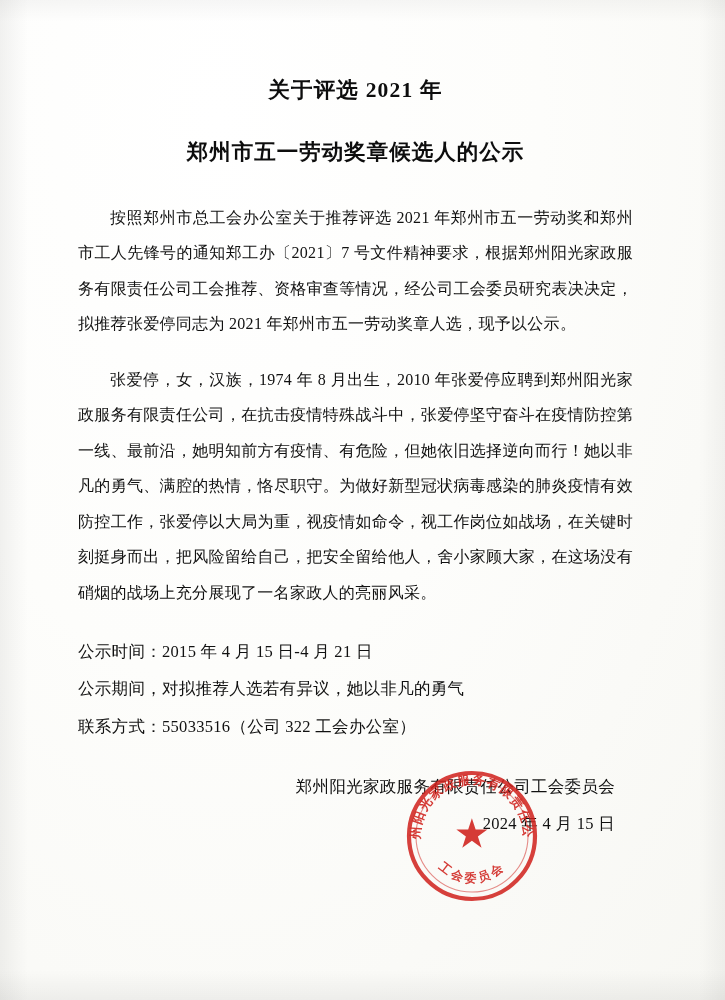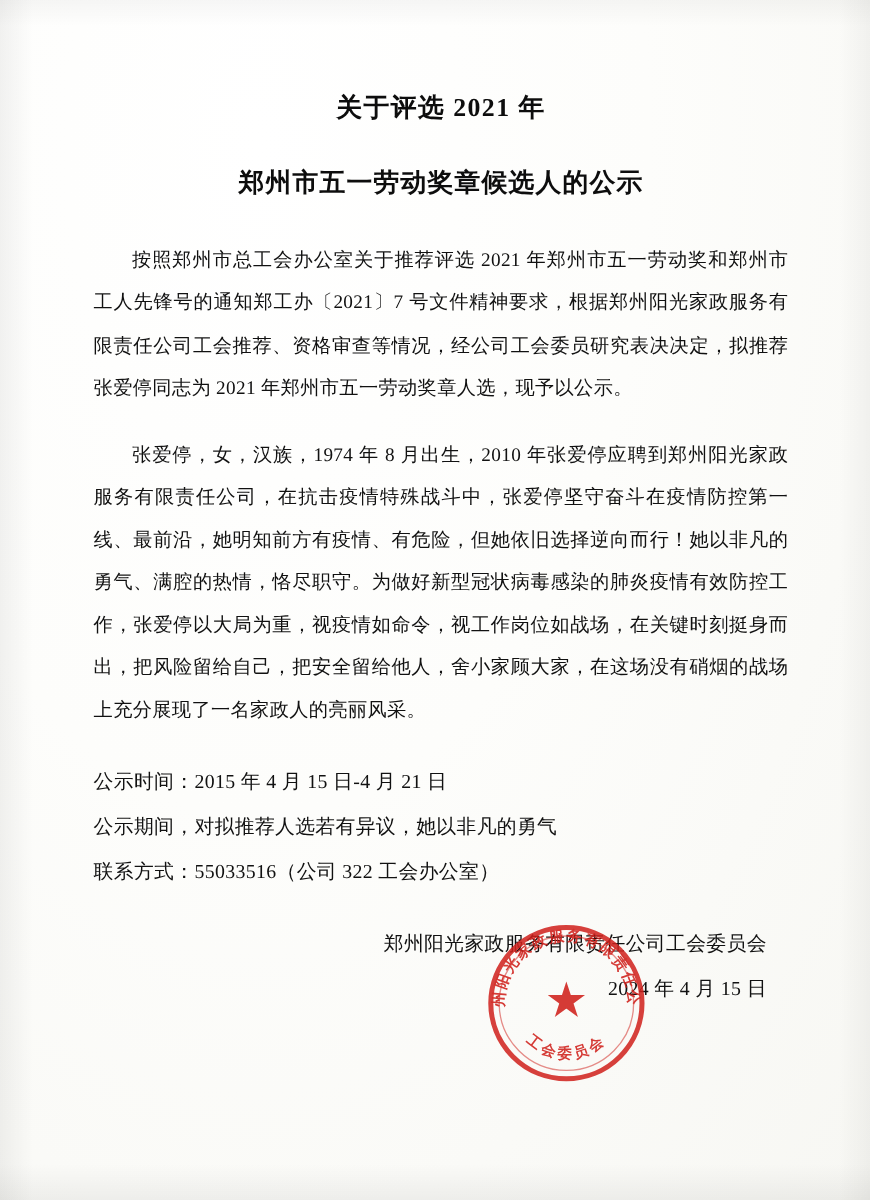--- a/index.html
+++ b/index.html
@@ -36,21 +36,21 @@
       linear-gradient(to bottom, rgba(0,0,0,0.035) 0px, rgba(0,0,0,0.0) 22px),
       linear-gradient(to top, rgba(0,0,0,0.05) 0px, rgba(0,0,0,0.0) 30px);
   }
 
   #doc-body {
     position: absolute;
     left: 0;
     top: 0;
     width: 725px;
     height: 1000px;
-    padding: 70px 68px 0 78px;
+    padding: 70px 92px 0 78px;
     box-sizing: border-box;
     font-family: Liberation Serif, serif;
   }
 
   .doc-title {
     text-align: center;
     font-size: 21.5px;
     font-weight: bold;
     letter-spacing: 1.2px;
     color: #0d0d0d;

